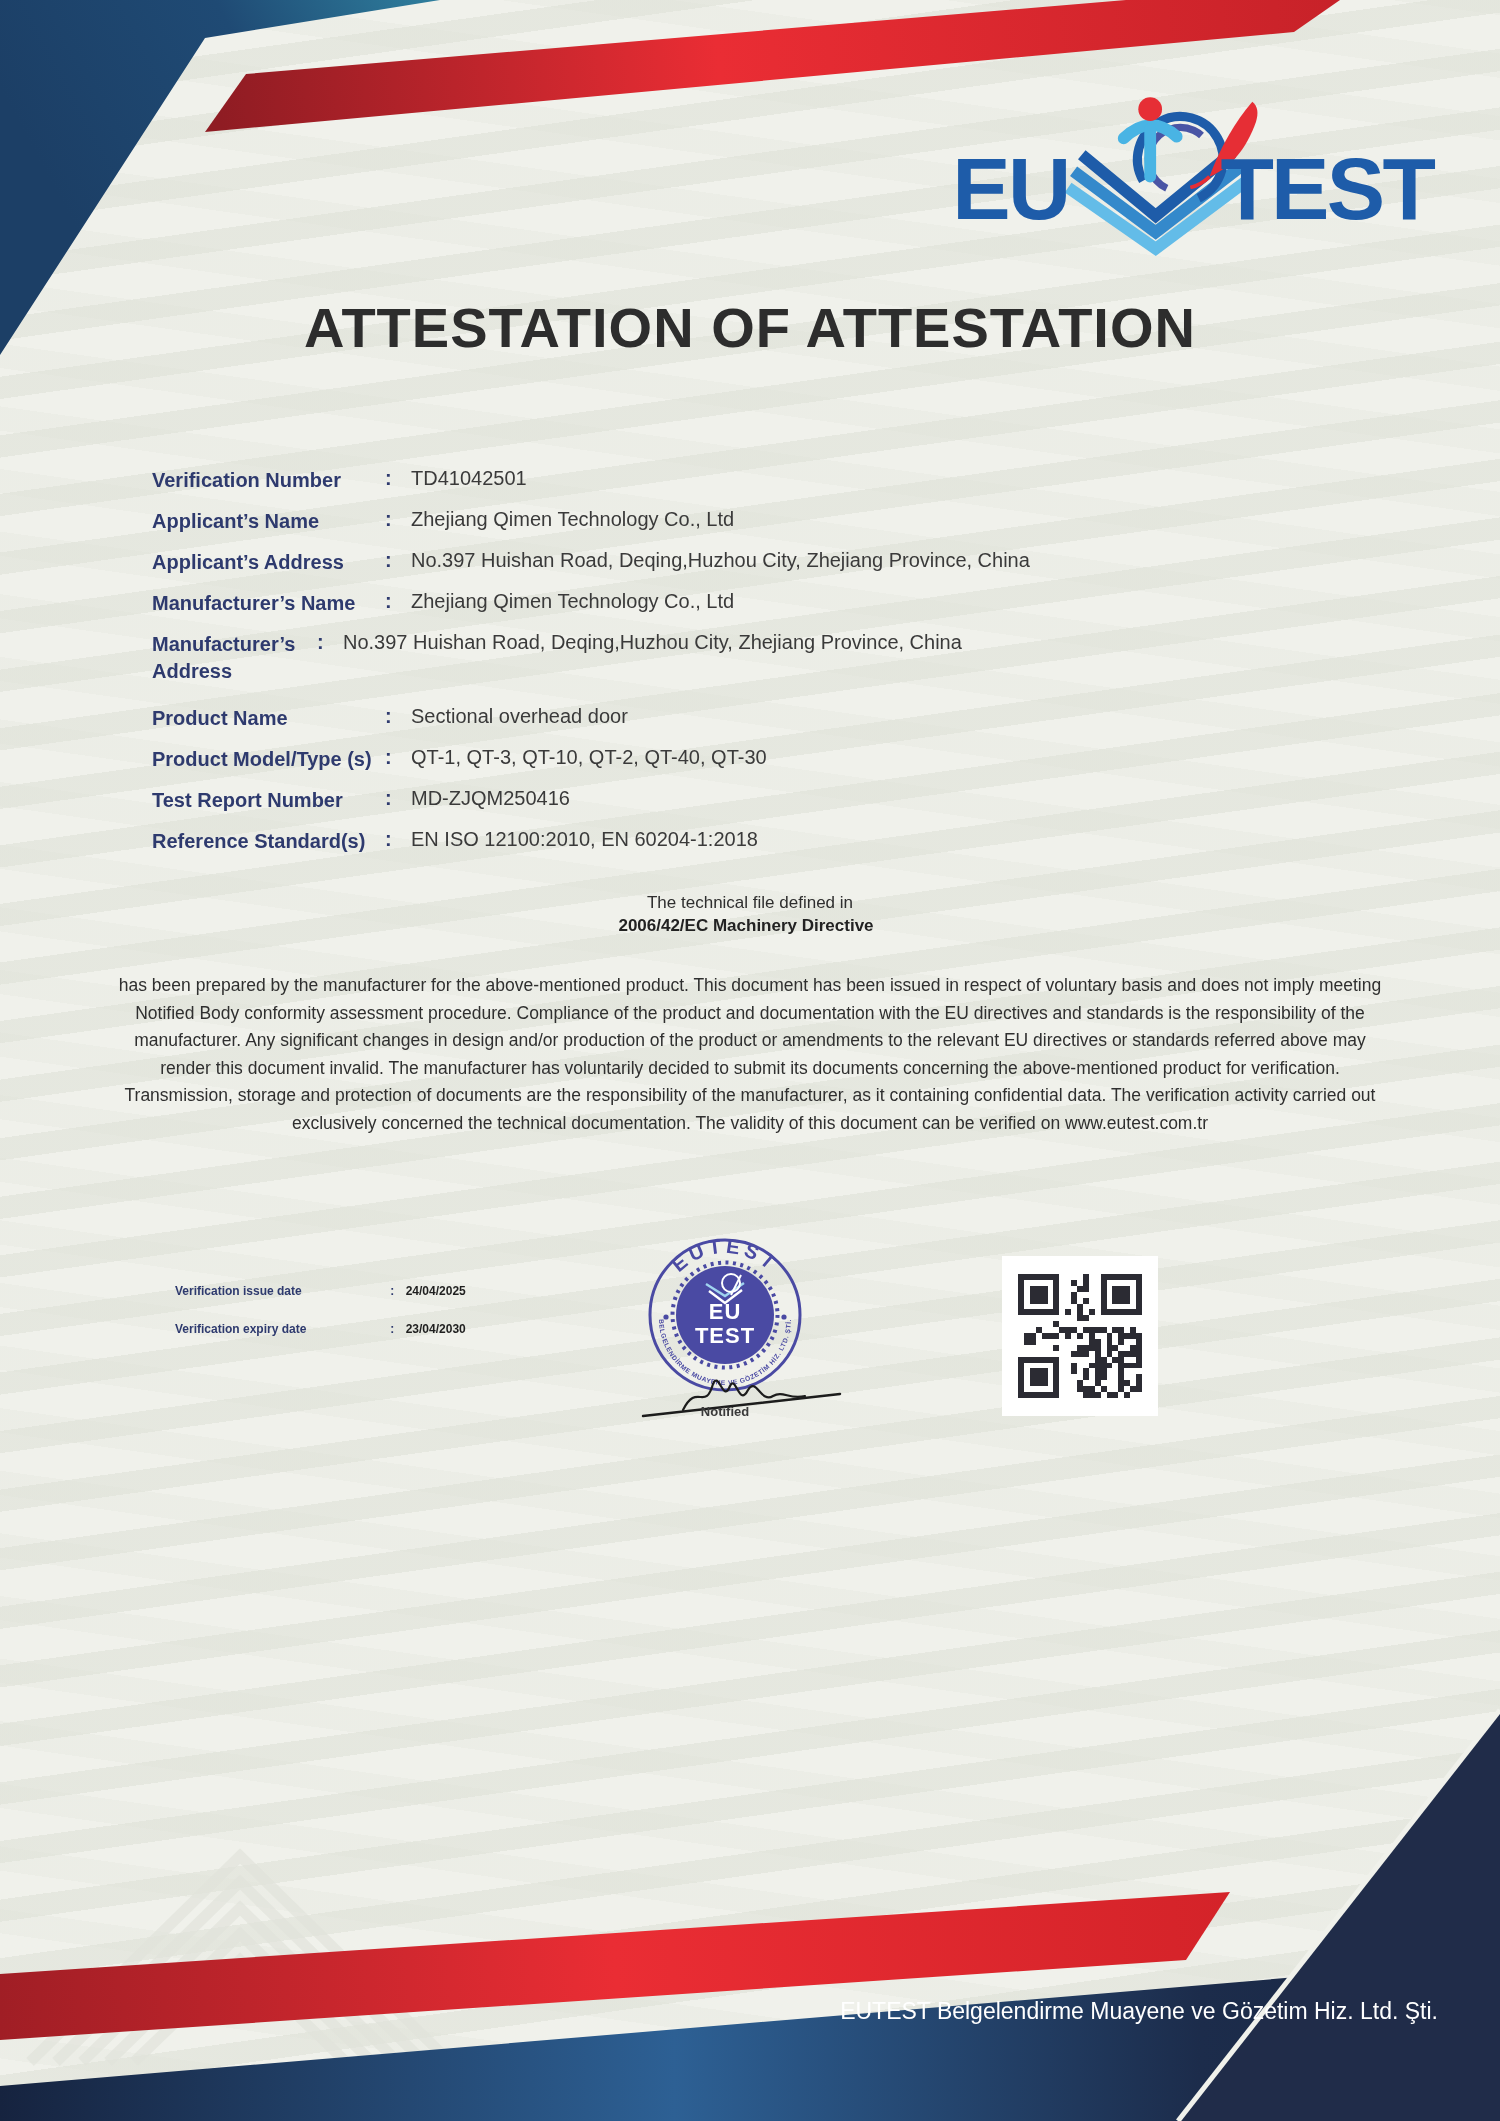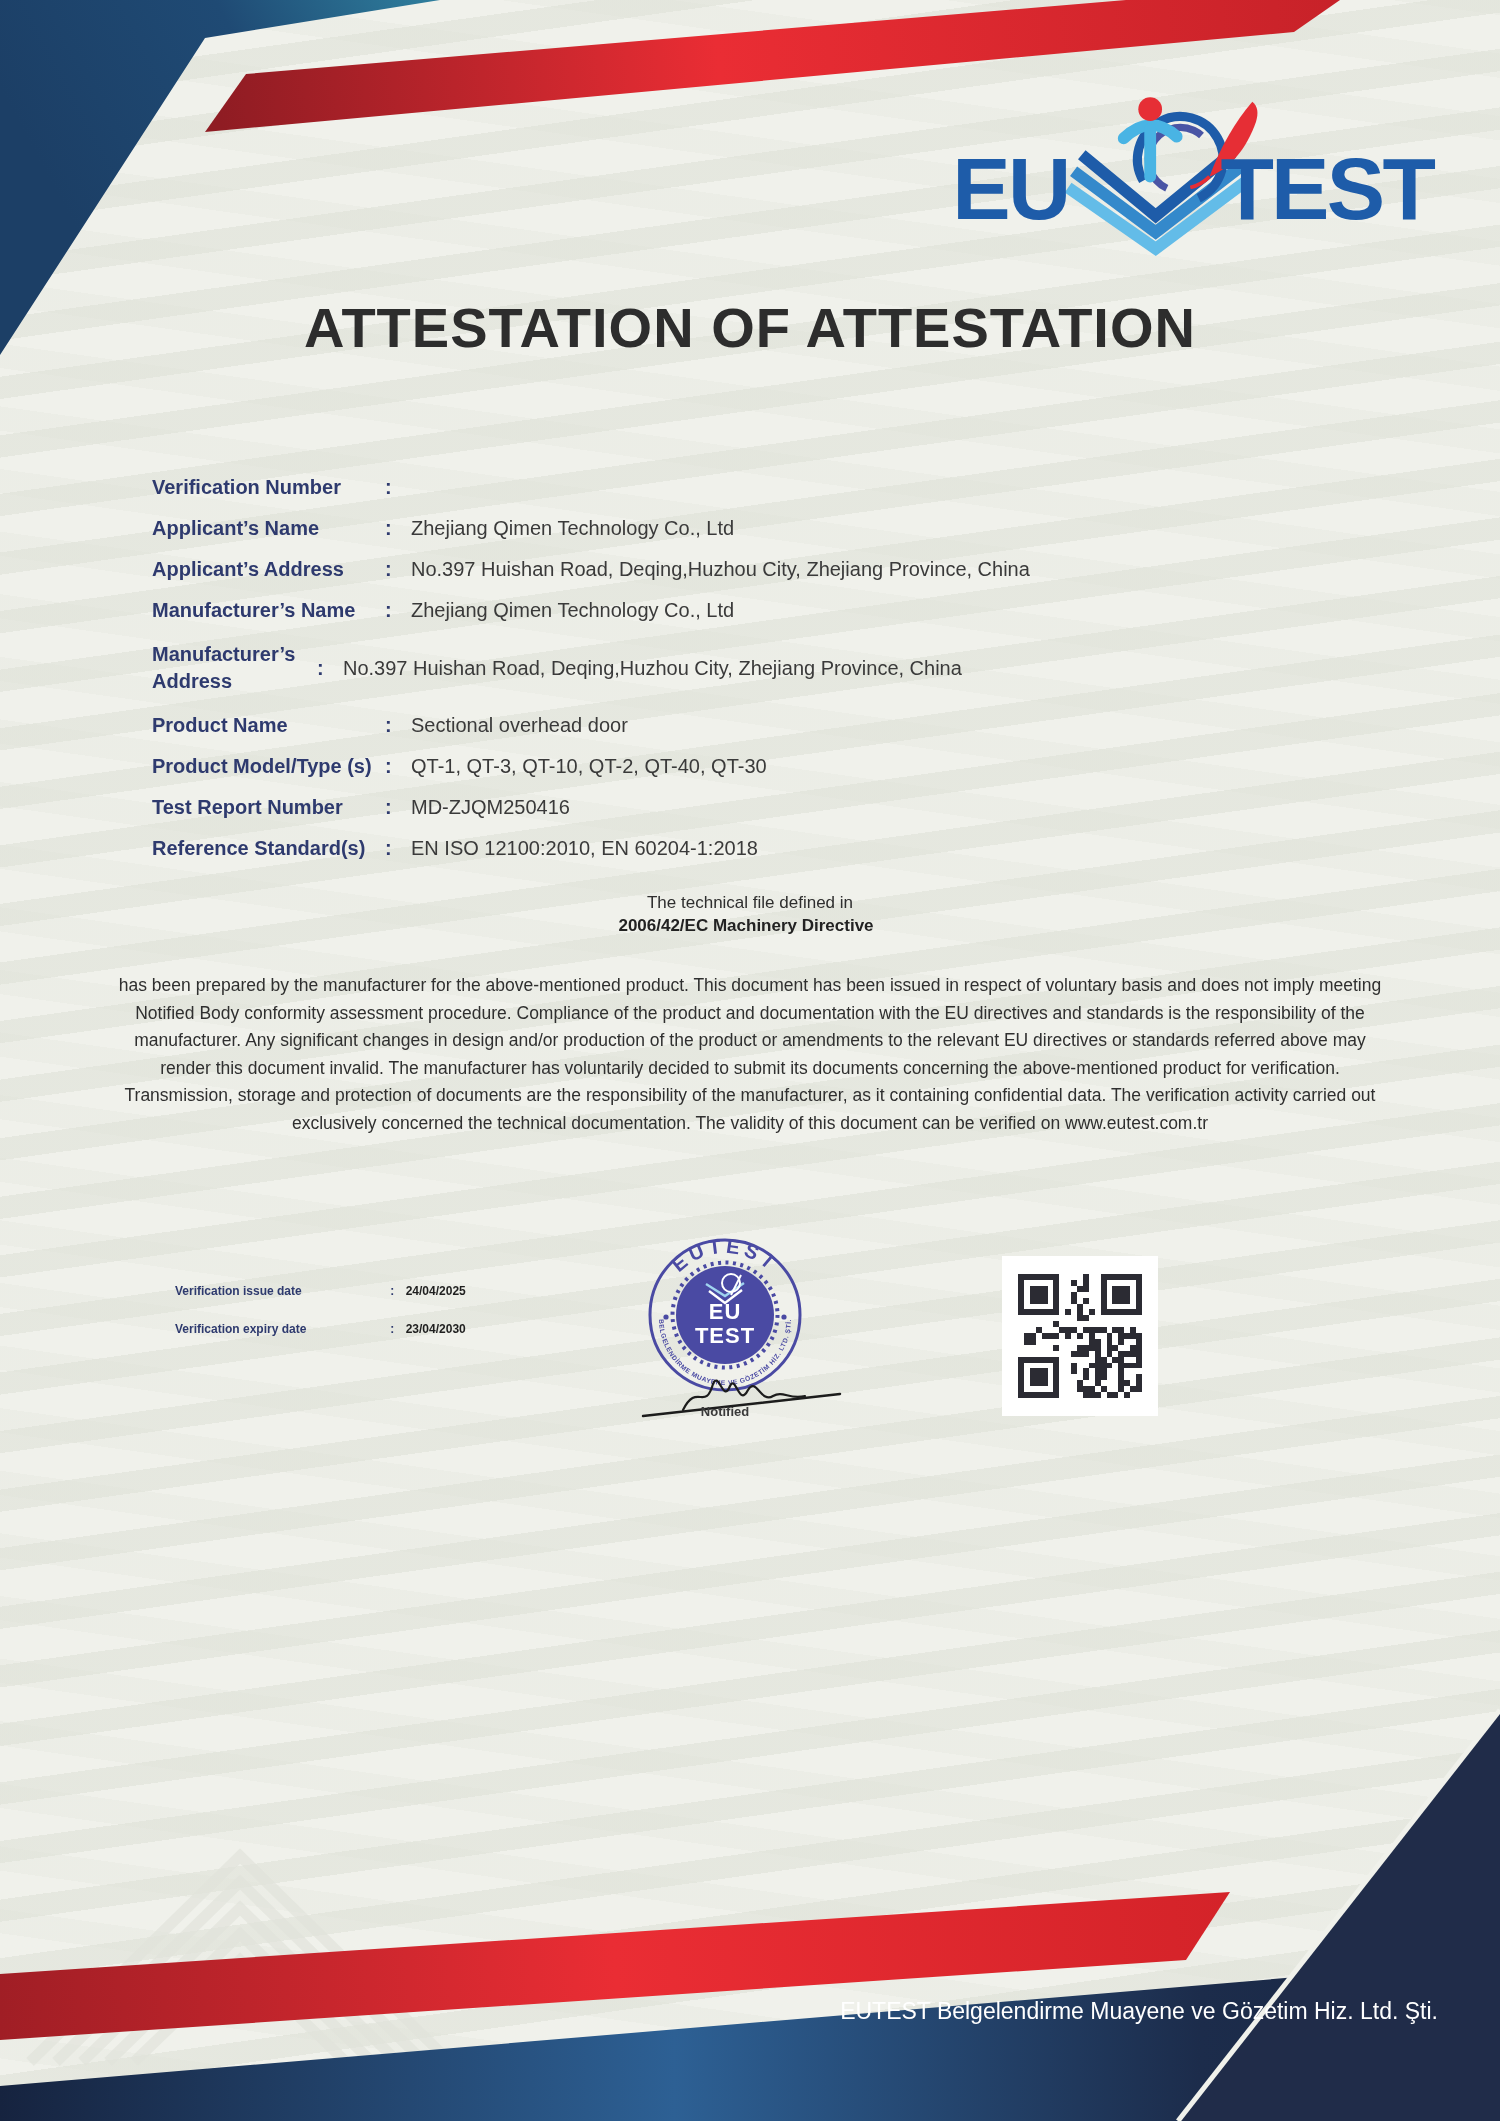--- a/index.html
+++ b/index.html
@@ -12,21 +12,21 @@
     font-family:"Liberation Sans", sans-serif;
   }
   .abs{position:absolute;}
   svg{display:block;}
   .decor{position:absolute;left:0;top:0;width:1500px;height:2121px;pointer-events:none;}
   .title{
     left:0;top:295px;width:1500px;text-align:center;
     font-size:56px;font-weight:bold;color:#2d2d2d;letter-spacing:1px;
   }
   .fields{left:152px;top:467px;width:1230px;}
-  .frow{display:flex;align-items:center;min-height:41px;}
+  .frow{display:flex;align-items:flex-start;min-height:41px;}
   .frow.tall{min-height:74px;}
   .flabel{width:233px;font-size:20px;font-weight:bold;color:#2e3a6e;line-height:1.35;}
   .frow.tall .flabel{max-width:165px;}
   .fcolon{width:26px;font-size:20px;font-weight:bold;color:#2e3a6e;}
   .fvalue{flex:1;font-size:20px;color:#3a3a3a;}
   .directive-intro{left:0;top:893px;width:1500px;text-align:center;font-size:17px;color:#2e2e2e;}
   .directive-name{left:0;top:916px;width:1492px;text-align:center;font-size:17px;font-weight:bold;color:#222;}
   .paragraph{
     left:115px;top:972px;width:1270px;text-align:center;
     font-size:17.5px;line-height:27.5px;color:#2f2f2f;
@@ -115,20 +115,21 @@
       <text x="302" y="140" font-family="Liberation Sans, sans-serif" font-size="96" font-weight="bold" fill="#1e5ca9" letter-spacing="-3">TEST</text>
     </svg>
   </div>
 
   <div class="abs title">ATTESTATION OF ATTESTATION</div>
 
   <div class="abs fields">
     <div class="frow">
       <div class="flabel">Verification Number</div>
       <div class="fcolon">:</div>
+      <div class="fvalue">TD41042501</div>
     </div>
     <div class="frow">
       <div class="flabel">Applicant’s Name</div>
       <div class="fcolon">:</div>
       <div class="fvalue">Zhejiang Qimen Technology Co., Ltd</div>
     </div>
     <div class="frow">
       <div class="flabel">Applicant’s Address</div>
       <div class="fcolon">:</div>
       <div class="fvalue">No.397 Huishan Road, Deqing,Huzhou City, Zhejiang Province, China</div>

